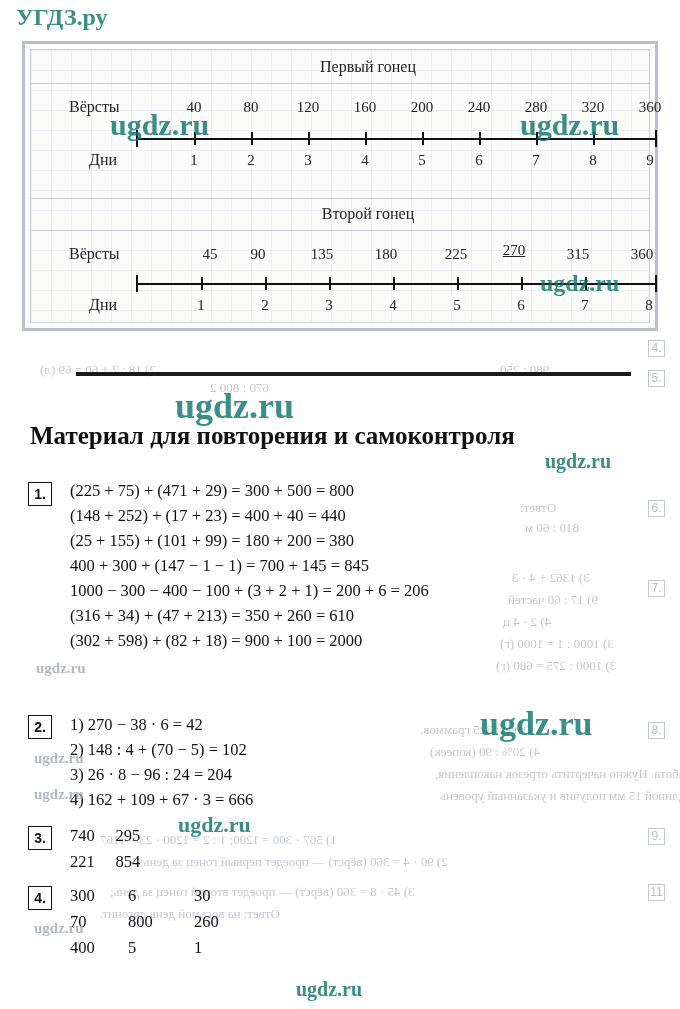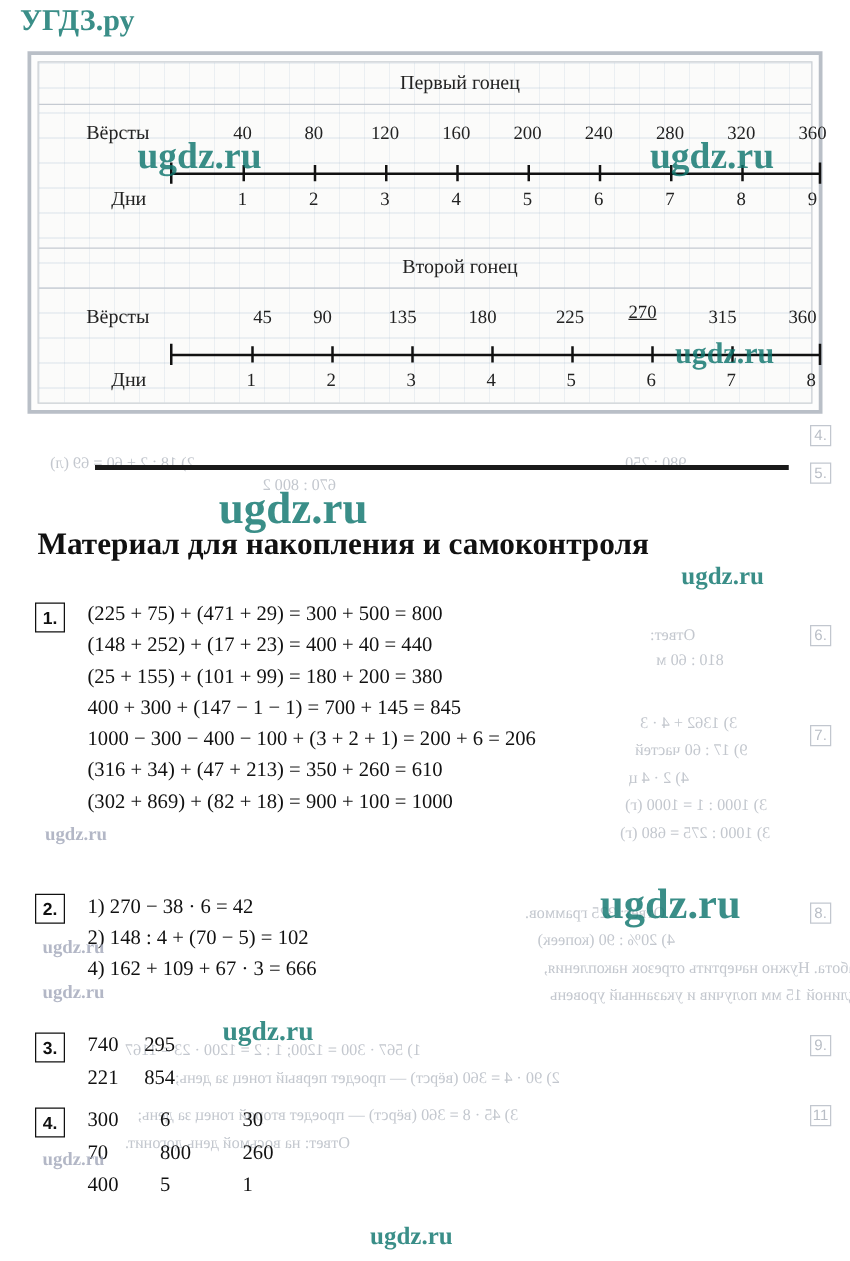--- a/index.html
+++ b/index.html
@@ -305,37 +305,38 @@
       <div class="num" style="left:342px; top:247px;">4</div>
       <div class="num" style="left:406px; top:247px;">5</div>
       <div class="num" style="left:470px; top:247px;">6</div>
       <div class="num" style="left:534px; top:247px;">7</div>
       <div class="num" style="left:598px; top:247px;">8</div>
     </div>
   </div>
 
   <div class="rule"></div>
 
-  <div class="heading">Материал для накопления и самоконтроля</div>
+  <div class="heading">Материал для повторения и самоконтроля</div>
 
   <div class="exbox" style="left:28px; top:482px;">1.</div>
   <div class="exbody" style="left:70px; top:478px;">
     <div>(225 + 75) + (471 + 29) = 300 + 500 = 800</div>
     <div>(148 + 252) + (17 + 23) = 400 + 40 = 440</div>
     <div>(25 + 155) + (101 + 99) = 180 + 200 = 380</div>
     <div>400 + 300 + (147 − 1 − 1) = 700 + 145 = 845</div>
     <div>1000 − 300 − 400 − 100 + (3 + 2 + 1) = 200 + 6 = 206</div>
     <div>(316 + 34) + (47 + 213) = 350 + 260 = 610</div>
-    <div>(302 + 869) + (82 + 18) = 900 + 100 = 1000</div>
+    <div>(302 + 598) + (82 + 18) = 900 + 100 = 2000</div>
   </div>
 
   <div class="exbox" style="left:28px; top:715px;">2.</div>
   <div class="exbody" style="left:70px; top:712px;">
     <div>1) 270 − 38 · 6 = 42</div>
     <div>2) 148 : 4 + (70 − 5) = 102</div>
+    <div>3) 26 · 8 − 96 : 24 = 204</div>
     <div>4) 162 + 109 + 67 · 3 = 666</div>
   </div>
 
   <div class="exbox" style="left:28px; top:826px;">3.</div>
   <div class="cols4" style="left:70px; top:823px;">
     <span class="r"><span>740</span>&nbsp;&nbsp;&nbsp;&nbsp;&nbsp;<span>295</span></span>
     <span class="r"><span>221</span>&nbsp;&nbsp;&nbsp;&nbsp;&nbsp;<span>854</span></span>
   </div>
 
   <div class="exbox" style="left:28px; top:886px;">4.</div>

